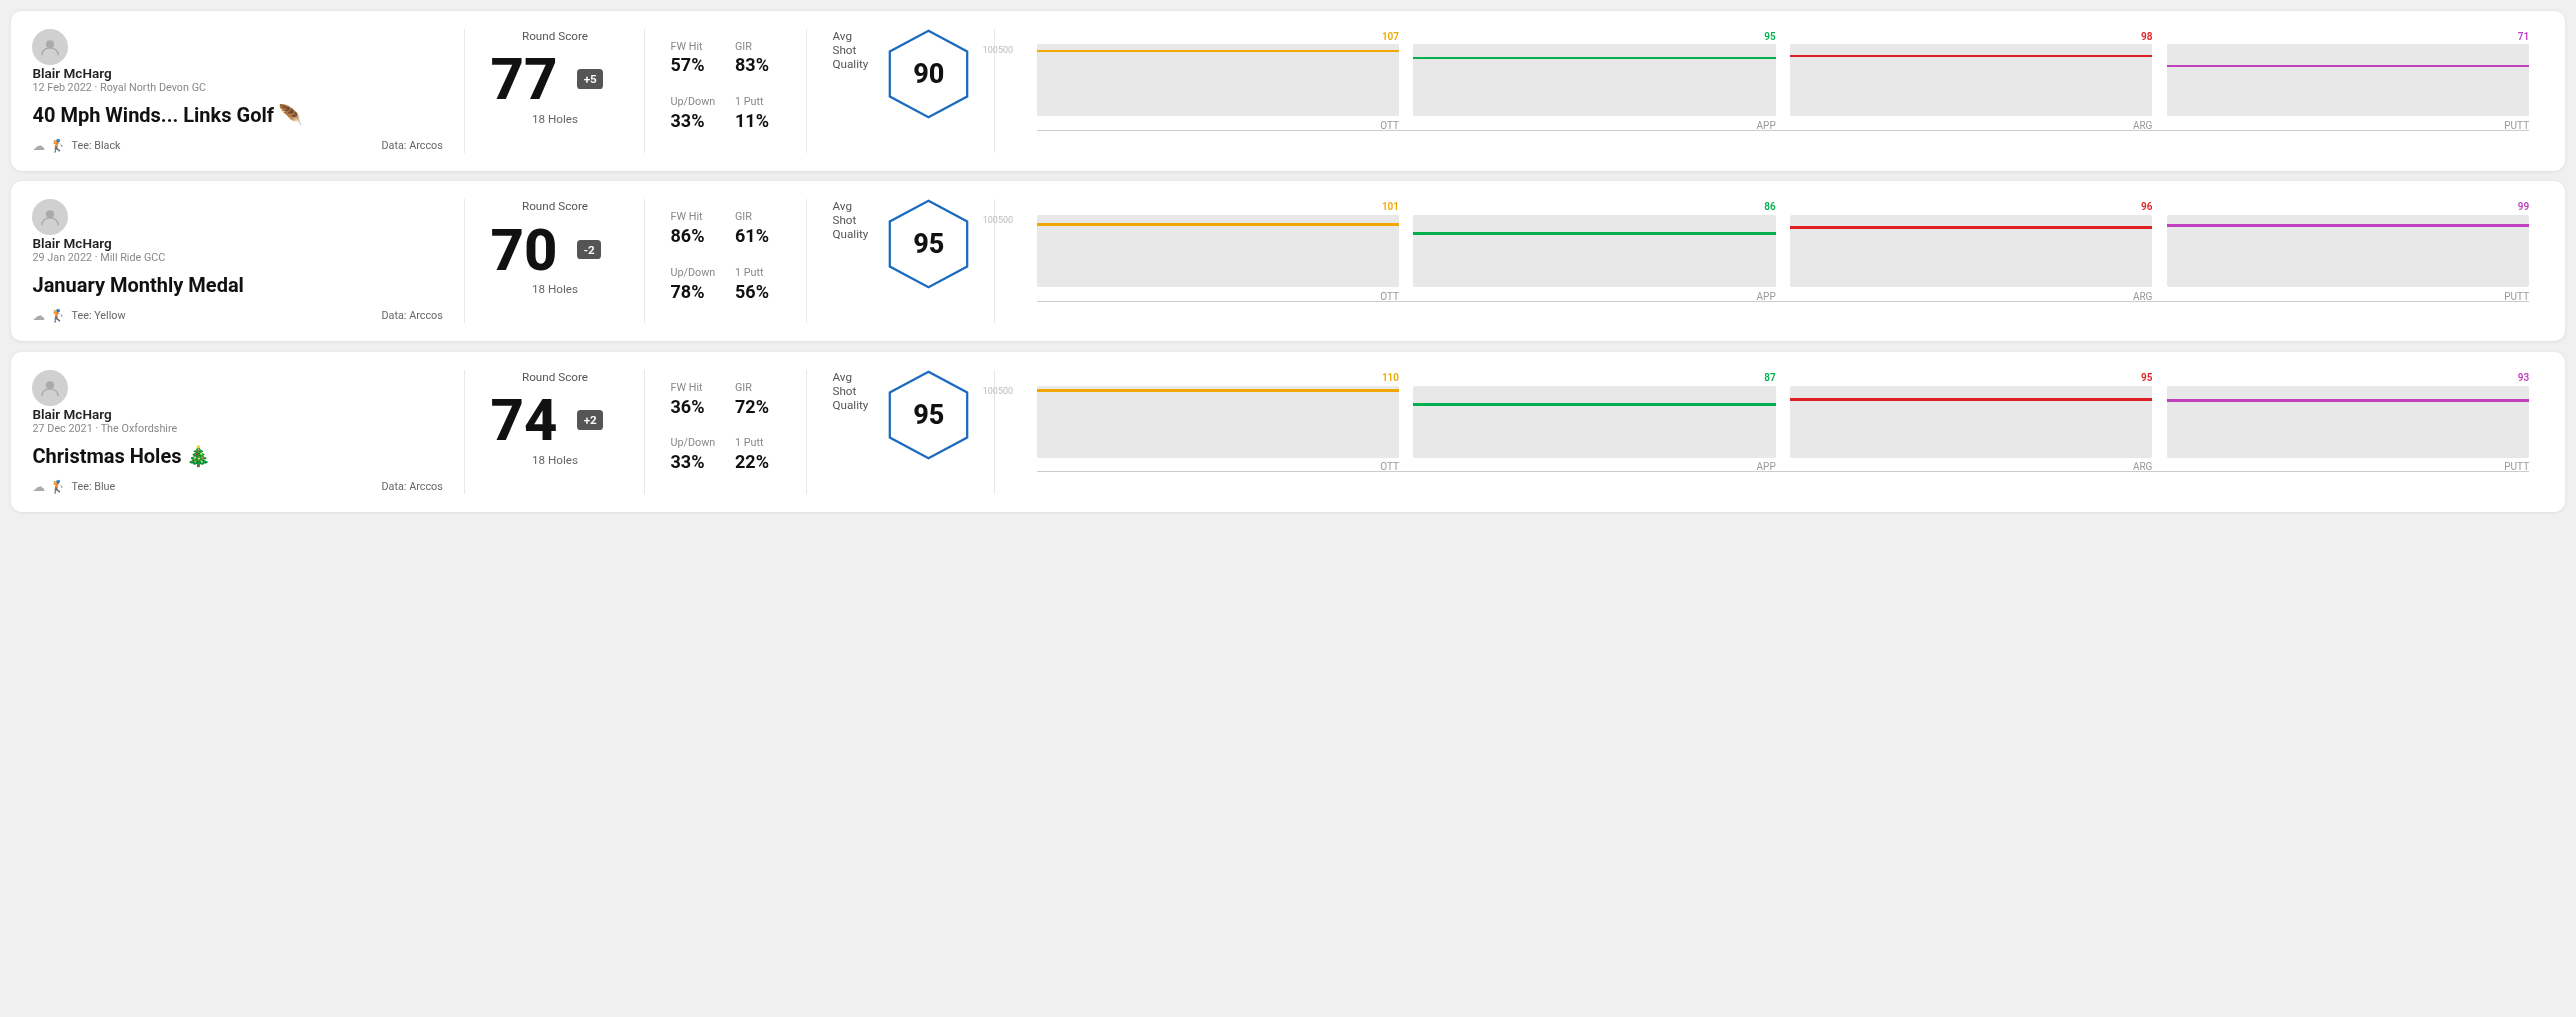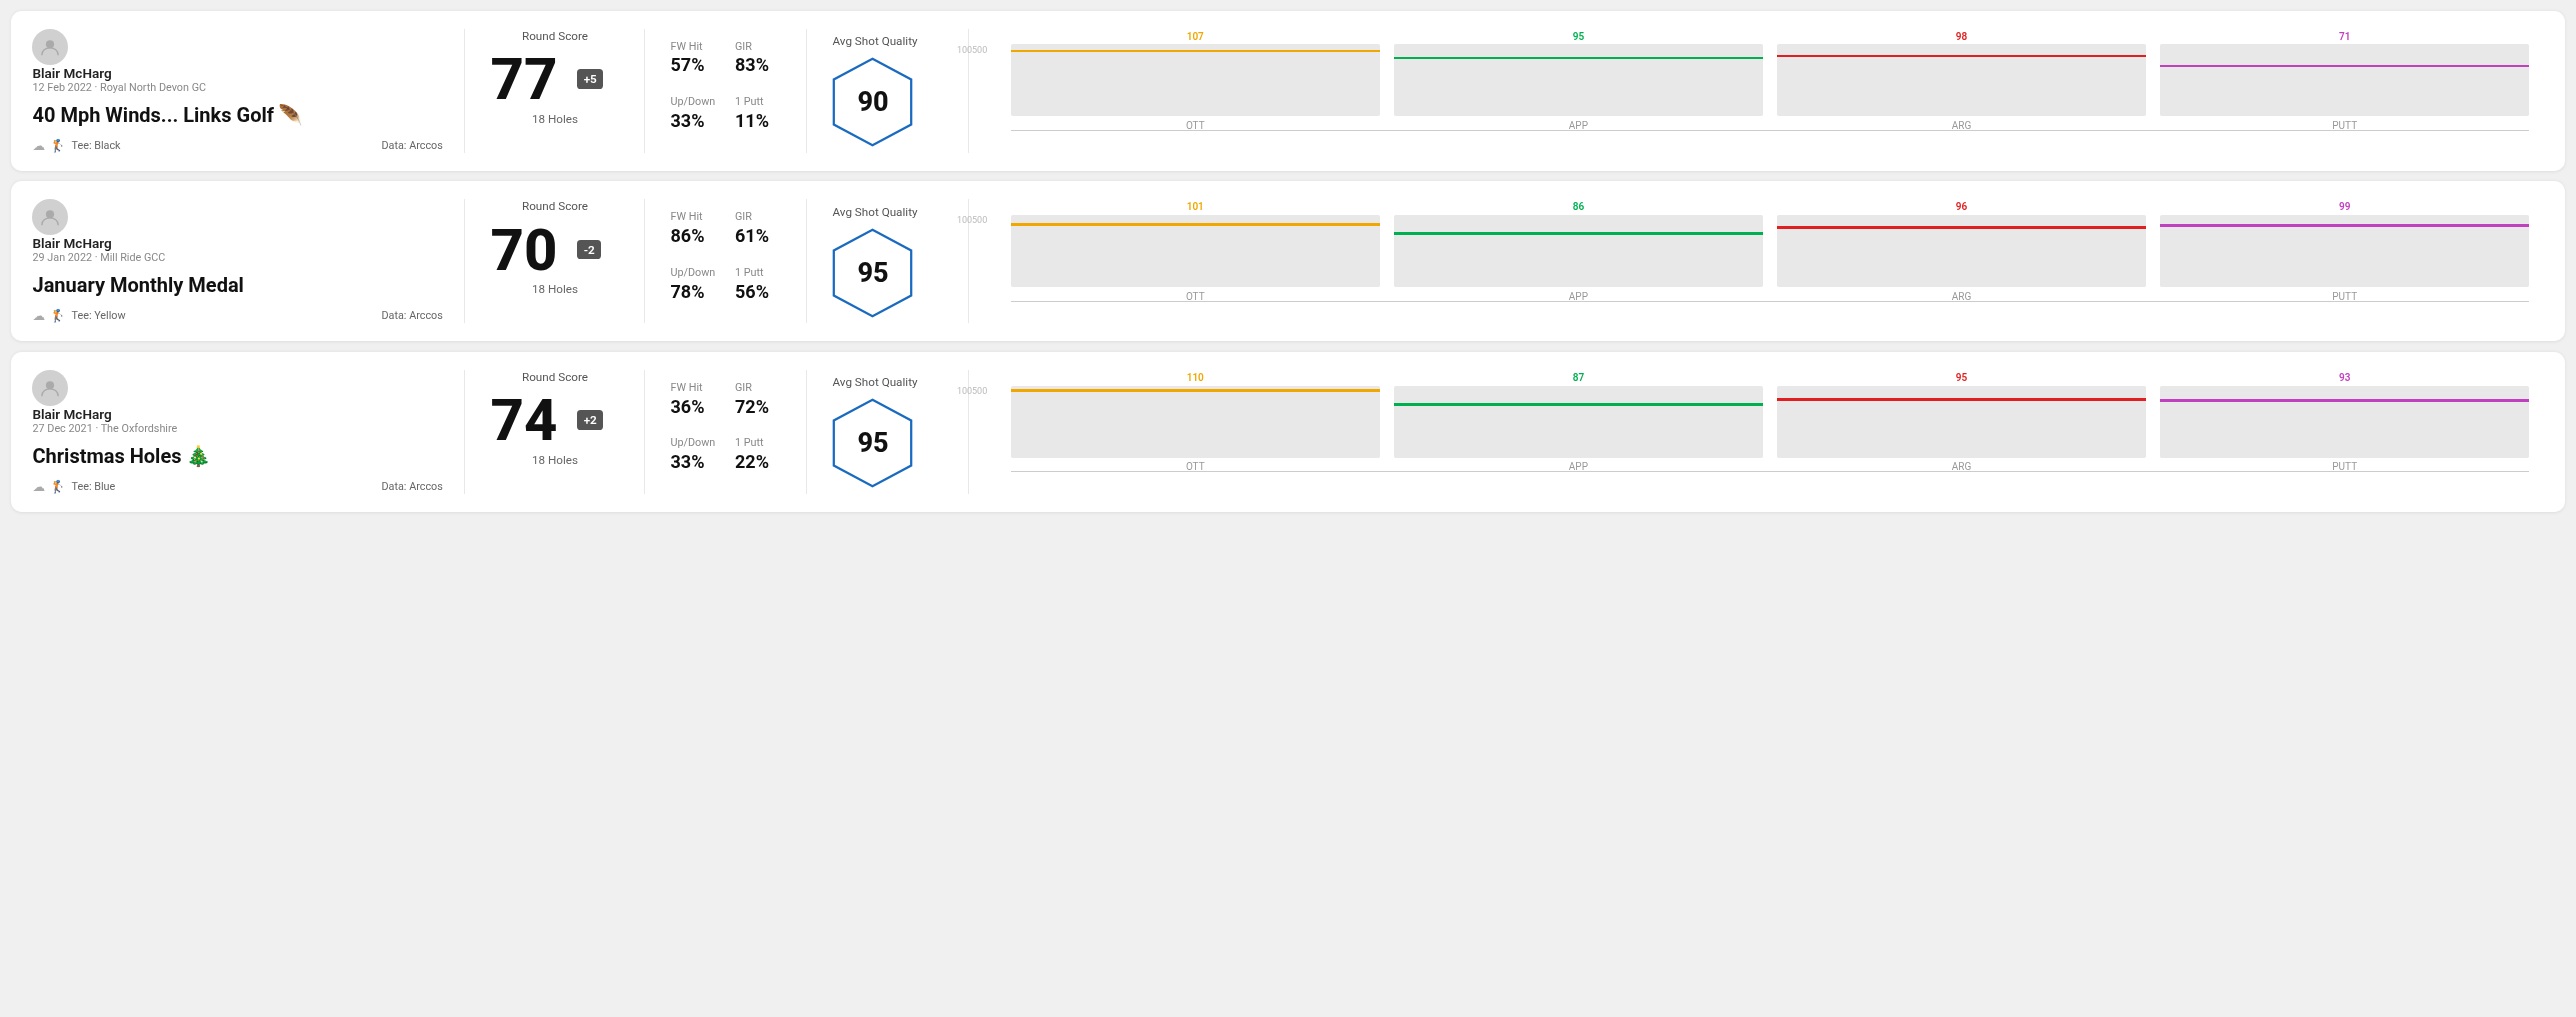--- a/index.html
+++ b/index.html
@@ -35,21 +35,20 @@
       border-right: 0.9px solid #e8e8e8;
       display: flex;
       flex-direction: column;
       justify-content: center;
     }
     .section-quality {
       flex: 0 0 162px;
       padding: 0 25px;
       border-right: 0.9px solid #e8e8e8;
       display: flex;
-      flex-direction: column;
       align-items: flex-start;
       justify-content: center;
     }
     .section-chart {
       flex: 1;
       padding: 0 14.4px;
       display: flex;
       align-items: flex-end;
     }
     .player-header {
@@ -152,20 +151,21 @@
     }
     .quality-label {
       font-size: 11.7px;
       color: #555;
       margin-bottom: 9px;
     }
     .hexagon-container {
       display: flex;
       align-items: center;
       justify-content: center;
+      margin-left: 20px;
     }
     .hexagon {
       width: 81px;
       height: 90px;
       position: relative;
       display: flex;
       align-items: center;
       justify-content: center;
     }
     .hexagon svg {
@@ -183,21 +183,21 @@
       display: flex;
       align-items: flex-end;
       gap: 14.4px;
       height: 108px;
       padding-bottom: 21.7px;
       position: relative;
     }
     .chart-col {
       display: flex;
       flex-direction: column;
-      align-items: center;
+      align-items: flex-end;
       flex: 1;
     }
     .chart-value {
       font-size: 10px;
       font-weight: 600;
       margin-bottom: 2.7px;
     }
     .bar-wrapper {
       width: 100%;
       height: 72px;

